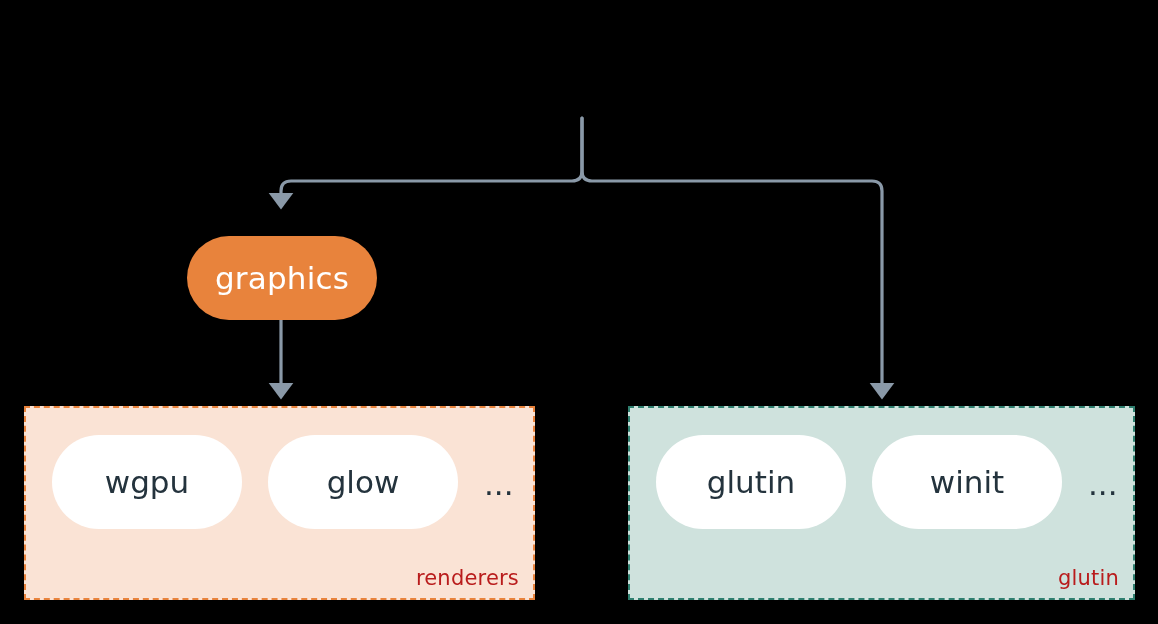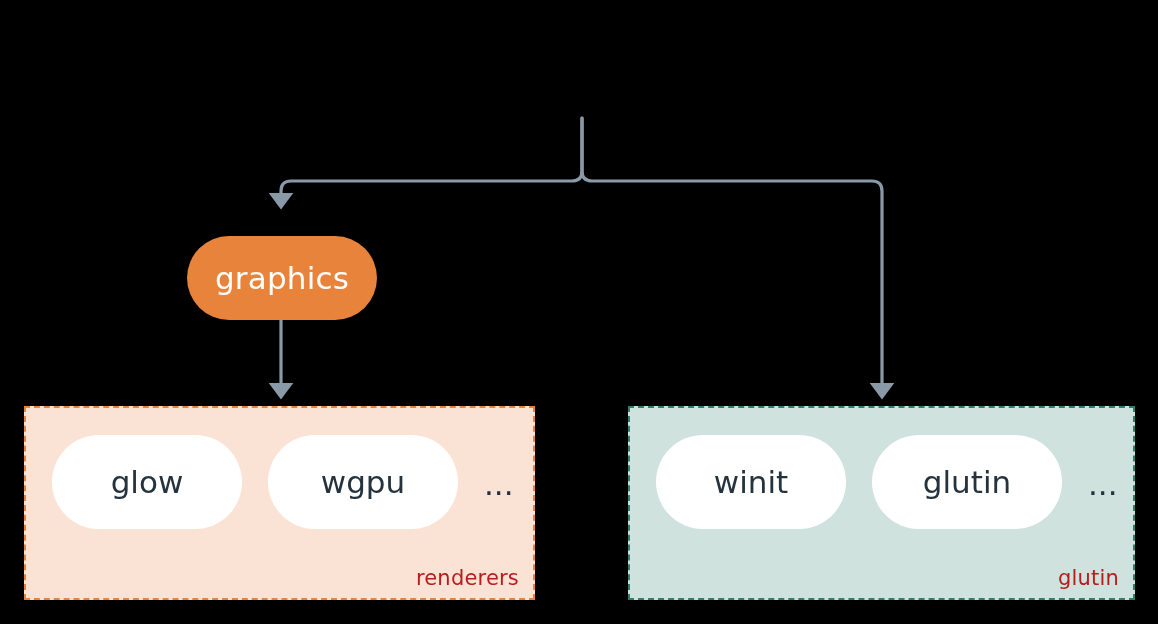--- a/index.html
+++ b/index.html
@@ -141,36 +141,36 @@
   </svg>
 
 
   <div class="node node-graphics">
     <span>graphics</span>
   </div>
 
   <div class="group group-renderers">
     <div class="pill-row">
       <div class="pill">
-        <span>glow</span>
+        <span>wgpu</span>
       </div>
       <div class="pill">
-        <span>wgpu</span>
+        <span>glow</span>
       </div>
       <div class="ellipsis">...</div>
     </div>
     <div class="group-label">renderers</div>
   </div>
 
   <div class="group group-shells">
     <div class="pill-row">
       <div class="pill">
-        <span>winit</span>
+        <span>glutin</span>
       </div>
       <div class="pill">
-        <span>glutin</span>
+        <span>winit</span>
       </div>
       <div class="ellipsis">...</div>
     </div>
     <div class="group-label">glutin</div>
   </div>
 
 </div>
 
 </body></html>

